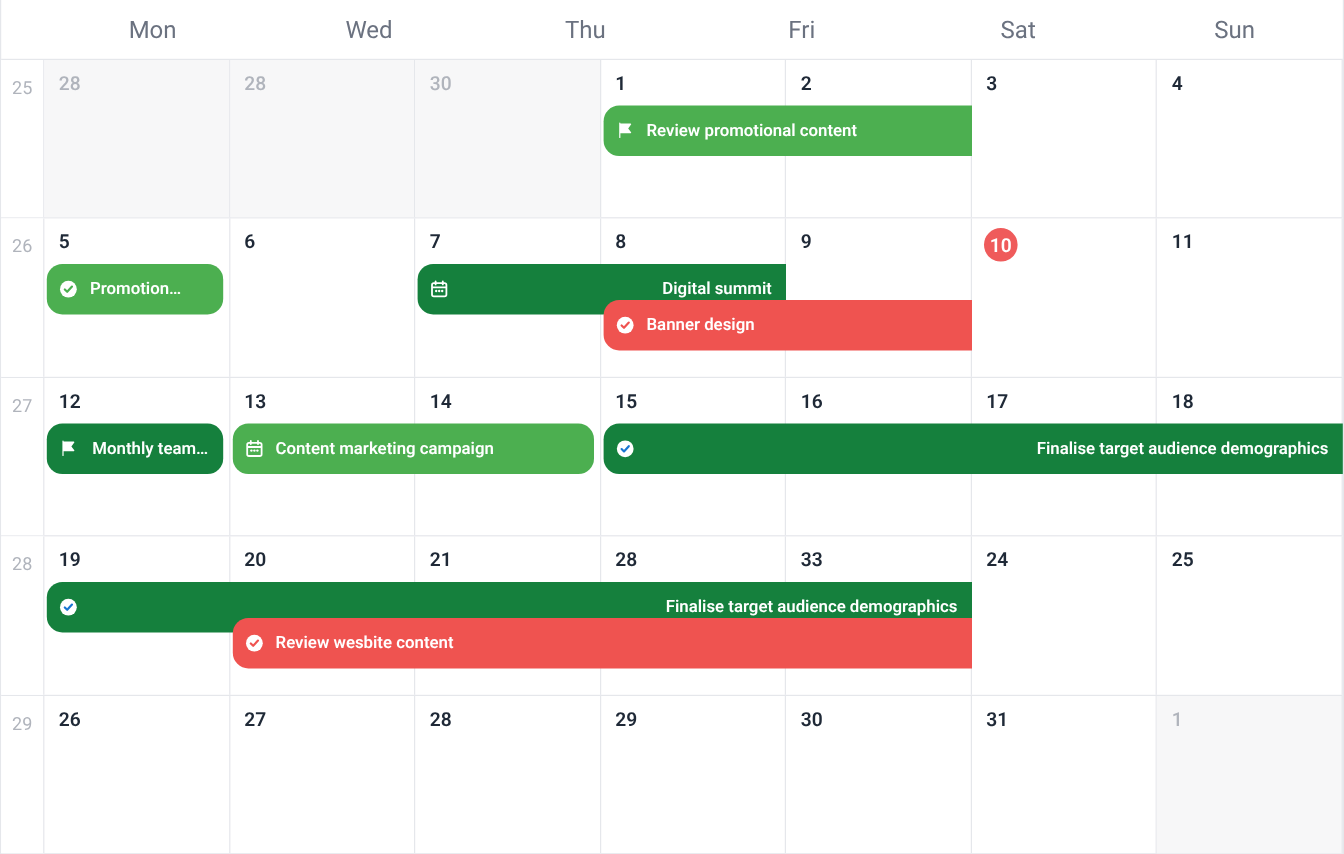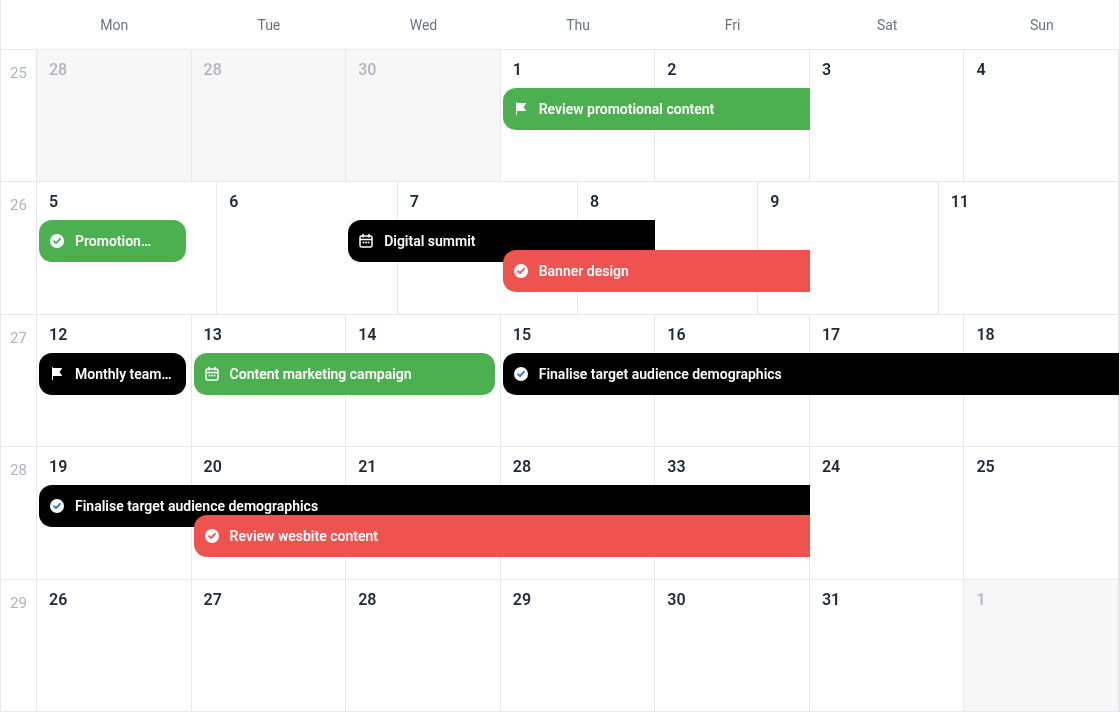--- a/index.html
+++ b/index.html
@@ -26,21 +26,21 @@
     .week-col-header {
       width: 36px;
       flex-shrink: 0;
     }
     .day-header {
       flex: 1;
       display: flex;
       align-items: center;
       justify-content: center;
       color: #6b7280;
-      font-size: 14px;
+      font-size: 20px;
       font-weight: 400;
     }
     .body {
       flex: 1;
       display: flex;
       flex-direction: column;
     }
     .week-row {
       flex: 1;
       display: flex;
@@ -119,33 +119,32 @@
       margin-right: 10px;
       display: flex;
       align-items: center;
       justify-content: center;
     }
     .event .label {
       overflow: hidden;
       text-overflow: ellipsis;
     }
     .green { background: #4caf50; }
-    .blue  { background: #000000; }
+    .blue  { background: #15803d; justify-content: space-between; }
     .red   { background: #ef5350; }
     .end-flat   { border-top-right-radius: 0; border-bottom-right-radius: 0; }
     svg { display: block; }
   </style>
 </head>
 <body>
 
 <div class="calendar">
   <div class="header-row">
     <div class="week-col-header"></div>
     <div class="day-header">Mon</div>
-    <div class="day-header">Tue</div>
     <div class="day-header">Wed</div>
     <div class="day-header">Thu</div>
     <div class="day-header">Fri</div>
     <div class="day-header">Sat</div>
     <div class="day-header">Sun</div>
   </div>
   <div class="body" id="calendar-body">
       <div class="week-row">
         <div class="week-num">25</div>
         <div class="days-grid">
@@ -192,20 +191,23 @@
             <div class="day-num">6</div>
           </div>
           <div class="day-cell">
             <div class="day-num">7</div>
           </div>
           <div class="day-cell">
             <div class="day-num">8</div>
           </div>
           <div class="day-cell">
             <div class="day-num">9</div>
+          </div>
+          <div class="day-cell">
+            <div class="day-num today">10</div>
           </div>
           <div class="day-cell">
             <div class="day-num">11</div>
           </div>
           <div class="events-layer">
             <div class="event green" style="left: calc(0% + 2px); width: calc(14.2857% - 8px); top: 38px;">
               <span class="icon" style="color: rgb(255, 255, 255);">
                 <svg viewBox="0 0 16 16" width="16" height="16">
                   <circle cx="8" cy="8" r="7" fill="currentColor"></circle>
                   <path d="M5 8.2l2 2 4-4.4" fill="none" stroke-width="1.8" stroke-linecap="round" stroke-linejoin="round" class="checkmark" stroke="#4caf50"></path>

